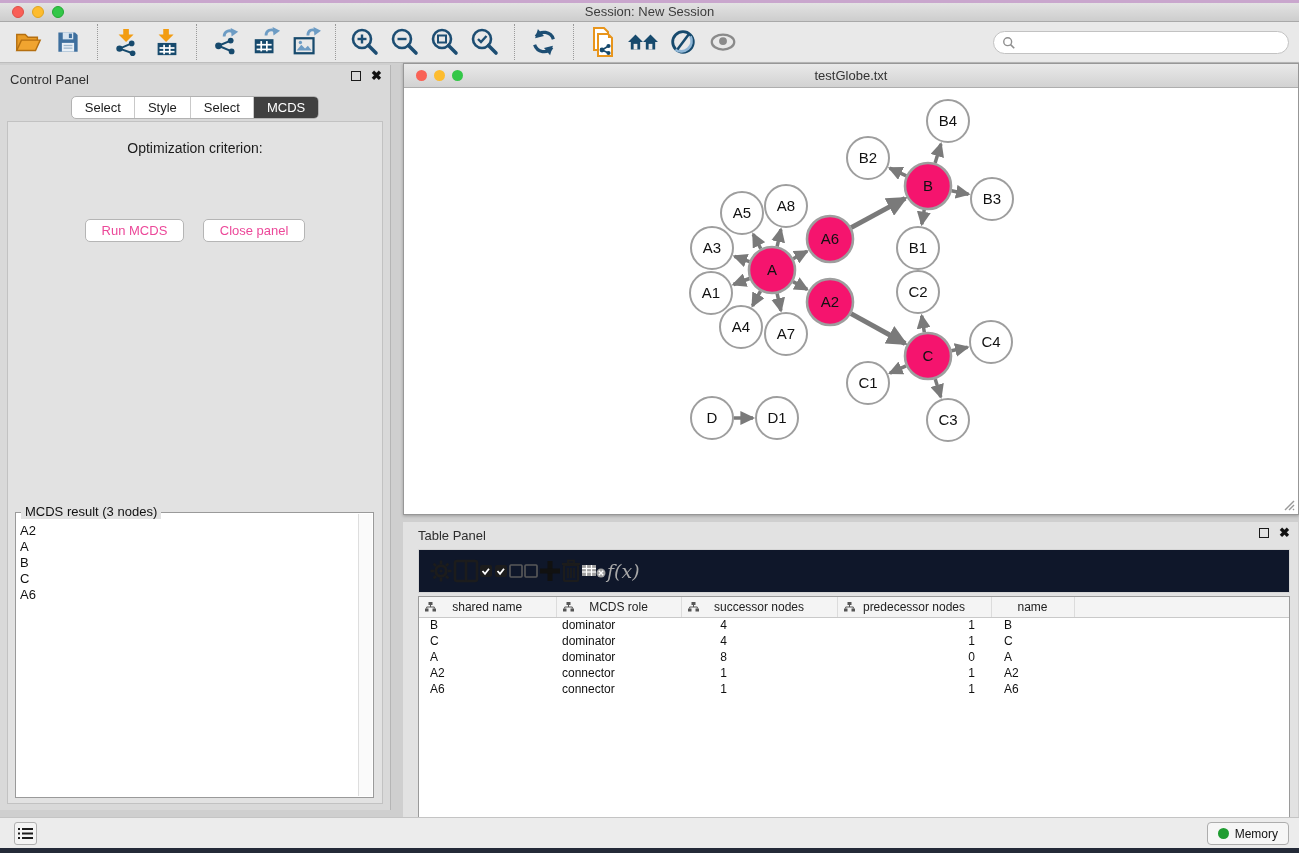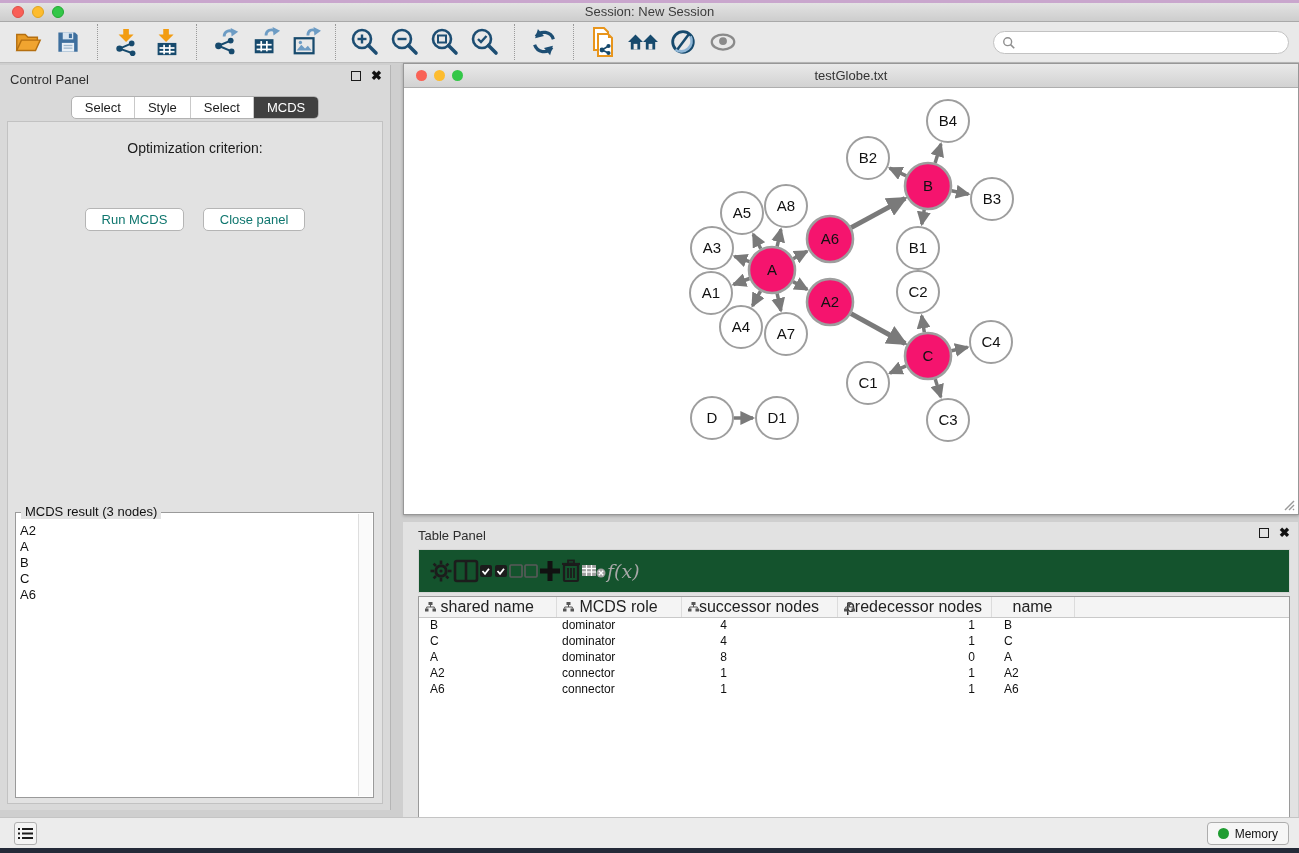--- a/index.html
+++ b/index.html
@@ -50,21 +50,21 @@
   .opt-label { text-align:center; font-size:14px; color:#1c1c1c; margin-top:18px; }
   .dropdown { position:absolute; left:36px; right:36px; top:46px; height:24px; background:#fff;
               border:1px solid #b5b5b5; border-radius:5px; display:flex; align-items:center; }
   .dropdown .dd-value { flex:1; font-size:13px; color:#111; padding-left:10px; white-space:nowrap; overflow:hidden;}
   .dd-stepper { width:20px; height:22px; margin-right:1px; background:linear-gradient(#6db3fb,#2f86f6);
                 border-radius:4px; display:flex; flex-direction:column; align-items:center; justify-content:center; gap:2px;}
   .dd-up { width:0;height:0;border-left:4px solid transparent;border-right:4px solid transparent;border-bottom:5px solid #fff;}
   .dd-down { width:0;height:0;border-left:4px solid transparent;border-right:4px solid transparent;border-top:5px solid #fff;}
   .cp-buttons { position:absolute; top:82px; left:0; width:100%; text-align:center; }
   .btn { display:inline-block; background:#fff; border:1px solid #b5b5b5; border-radius:5px;
-         font-size:13px; color:#0f766e; padding:3px 16px; margin:4px 7px; }
+         font-size:13px; color:#ec4899; padding:3px 16px; margin:15px 7px; }
 
   .result-box { position:absolute; left:7px; right:8px; top:390px; bottom:5px;
                 border:1px solid #9a9a9a; background:#fff; }
   .result-legend { position:absolute; top:-9px; left:5px; background:#e2e2e2; padding:0 4px;
                    font-size:13px; color:#111; }
   .result-list { position:absolute; inset:10px 16px 2px 4px; font-size:13px; color:#111; line-height:16px; }
   .result-scroll { position:absolute; top:1px; bottom:1px; right:1px; width:14px; background:#fafafa; border-left:1px solid #dedede;}
 
   
   .net-window { position:absolute; left:403px; top:0; width:896px; height:452px;
@@ -75,30 +75,30 @@
   .net-light { width:11px; height:11px; border-radius:50%; }
   .net-titlebar .title { text-align:center; font-size:13px; color:#333; line-height:23px; }
   .net-canvas { position:absolute; left:1px; right:1px; top:25px; bottom:1px; background:#fff; }
   .net-canvas svg.graph { position:absolute; left:0; top:0; }
   .resize-grip { position:absolute; right:2px; bottom:2px; }
 
   
   .table-panel { position:absolute; left:403px; top:459px; right:1px; height:339px; background:#e2e2e2; }
   .tp-head { position:relative; height:24px; }
   .tp-head .ph-title { position:absolute; left:15px; top:6px; font-size:13px; color:#2e2e2e; }
-  .tp-toolbar { position:absolute; left:15px; right:8px; top:27px; height:44px; background:#14532d;
+  .tp-toolbar { position:absolute; left:15px; right:8px; top:27px; height:44px; background:#0f172a;
                 border:1px solid #d5d5d5; display:flex; align-items:center; padding-left:10px; }
   .tp-ico { display:flex; align-items:center; justify-content:center; height:30px; }
   .fx { font-family:"DejaVu Serif", serif; font-style:italic; font-size:19px; color:#a8a8a8; }
 
   .tp-table-wrap { position:absolute; left:15px; right:8px; top:74px; bottom:29px; background:#fff;
                    border:1px solid #9a9a9a; overflow:hidden; }
   table.data { border-collapse:collapse; width:100%; table-layout:fixed; }
   table.data th { height:20px; background:#f4f4f4; border-bottom:1px solid #c9c9c9; border-right:1px solid #dcdcdc;
-                  font-size:16px; font-weight:normal; color:#222; position:relative; text-align:center; }
+                  font-size:12px; font-weight:normal; color:#222; position:relative; text-align:center; }
   table.data th:last-child { border-right:none; }
   table.data th .col-ico { position:absolute; left:6px; top:5px; }
   table.data td { height:16px; font-size:12px; color:#111; white-space:nowrap; overflow:hidden; }
   td.c0 { padding-left:11px; text-align:left; }
   td.c1 { padding-left:6px;  text-align:left; }
   td.c2 { padding-right:110px; text-align:right; }
   td.c3 { padding-right:16px;  text-align:right; }
   td.c4 { padding-left:13px; text-align:left; }
   .tp-tabs { position:absolute; bottom:3px; left:0; width:100%; text-align:center; }
 

